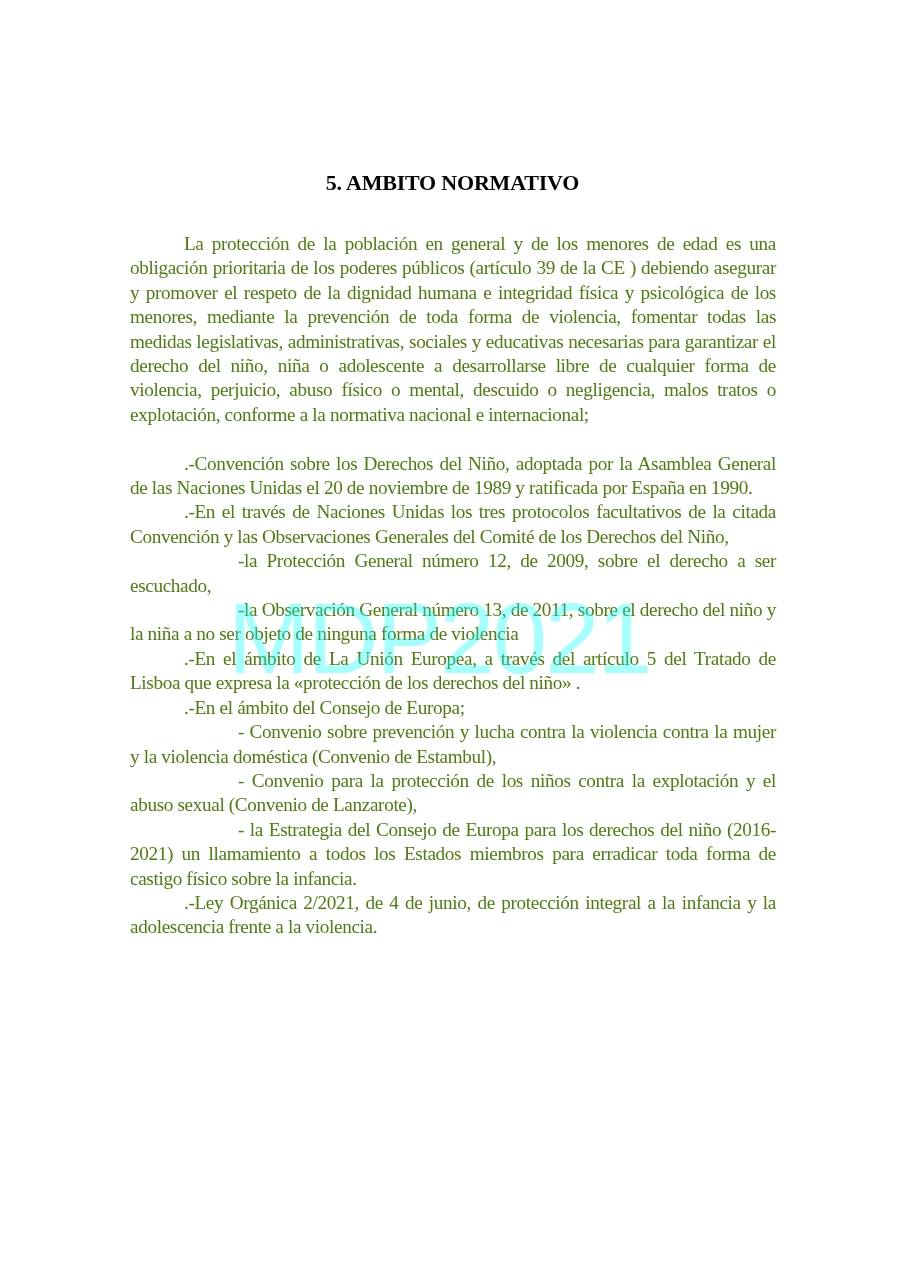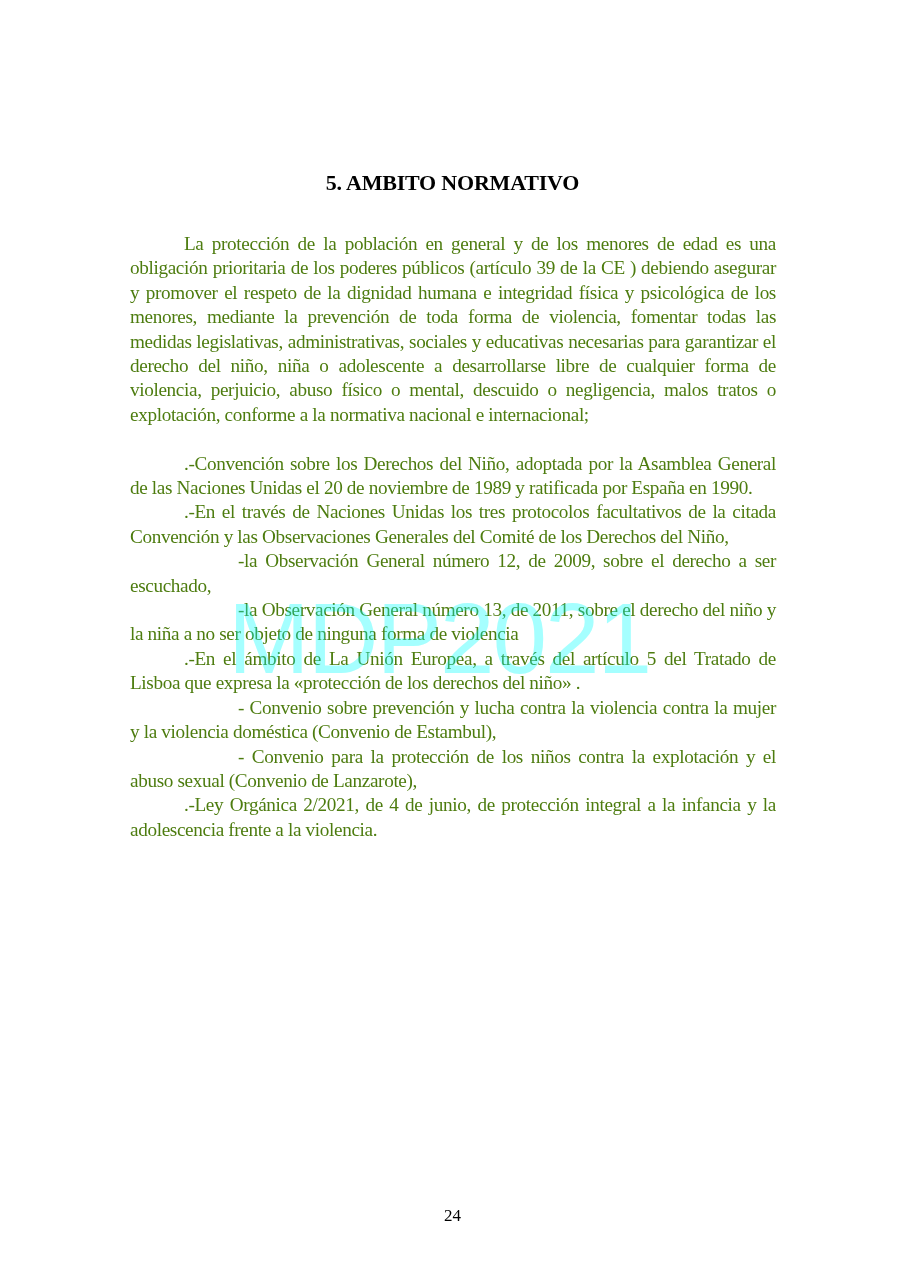--- a/index.html
+++ b/index.html
@@ -34,24 +34,25 @@
 <body>
 
 <div class="page">
   <div class="title">5. AMBITO NORMATIVO</div>
 
   <div class="body">
     <p class="ind1">La protección de la población en general y de los menores de edad es una obligación prioritaria de los poderes públicos (artículo 39 de la CE ) debiendo asegurar y promover el respeto de la dignidad humana e integridad física y psicológica de los menores, mediante la prevención de toda forma de violencia, fomentar todas las medidas legislativas, administrativas, sociales y educativas necesarias para garantizar el derecho del niño, niña o adolescente a desarrollarse libre de cualquier forma de violencia, perjuicio, abuso físico o mental, descuido o negligencia, malos tratos o explotación,  conforme a la normativa nacional e internacional;</p>
     <div class="gap"></div>
     <p class="ind1">.-Convención sobre los Derechos del Niño, adoptada por la Asamblea General de las Naciones Unidas el 20 de noviembre de 1989 y ratificada por España en 1990.</p>
     <p class="ind1">.-En el través de Naciones Unidas los tres protocolos facultativos de la citada Convención y las Observaciones Generales del Comité de los Derechos del Niño,</p>
-    <p class="ind2">-la Observación General número 12, de 2009, sobre el derecho a ser escuchado,</p>
+    <p class="ind2">-la Protección General número 12, de 2009, sobre el derecho a ser escuchado,</p>
     <p class="ind2">-la Observación General número 13, de 2011, sobre el derecho del niño y la niña a no ser objeto de ninguna forma de violencia</p>
     <p class="ind1">.-En el ámbito de La Unión Europea, a través del artículo 5 del Tratado de Lisboa  que expresa la «protección de los derechos del niño» .</p>
+    <p class="ind1">.-En el ámbito del Consejo de Europa;</p>
     <p class="ind2">-  Convenio sobre prevención y lucha contra la violencia contra la mujer y la violencia doméstica (Convenio de Estambul),</p>
     <p class="ind2">- Convenio para la protección de los niños contra la explotación y el abuso sexual (Convenio de Lanzarote),</p>
+    <p class="ind2">-  la Estrategia del Consejo de Europa para los derechos del niño (2016-2021) un llamamiento a todos los Estados miembros para erradicar toda forma de castigo físico sobre la infancia.</p>
     <p class="ind1">.-Ley Orgánica 2/2021, de 4 de junio, de protección integral a la infancia y la adolescencia frente a la violencia.</p>
   </div>
 
   <div class="watermark">MDP2021</div>
 
-  <div class="pagenum">24</div>
 </div>
 
 </body></html>

